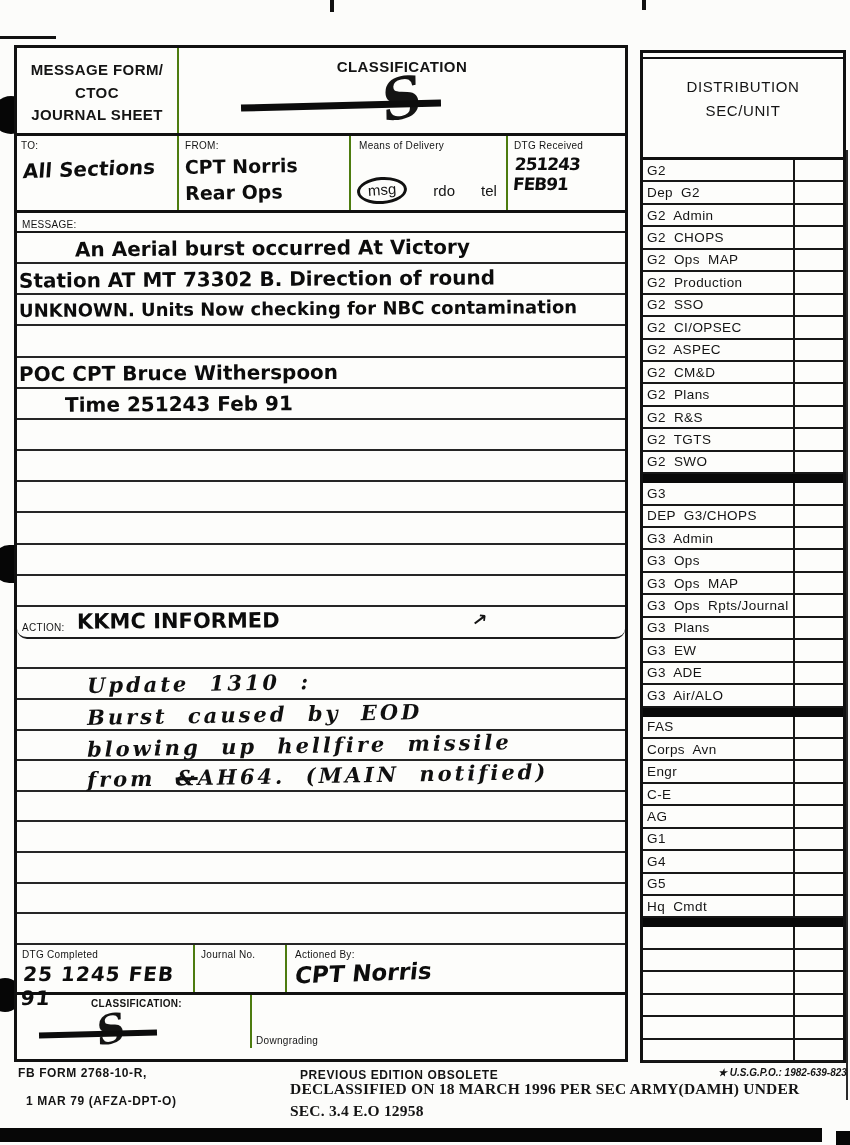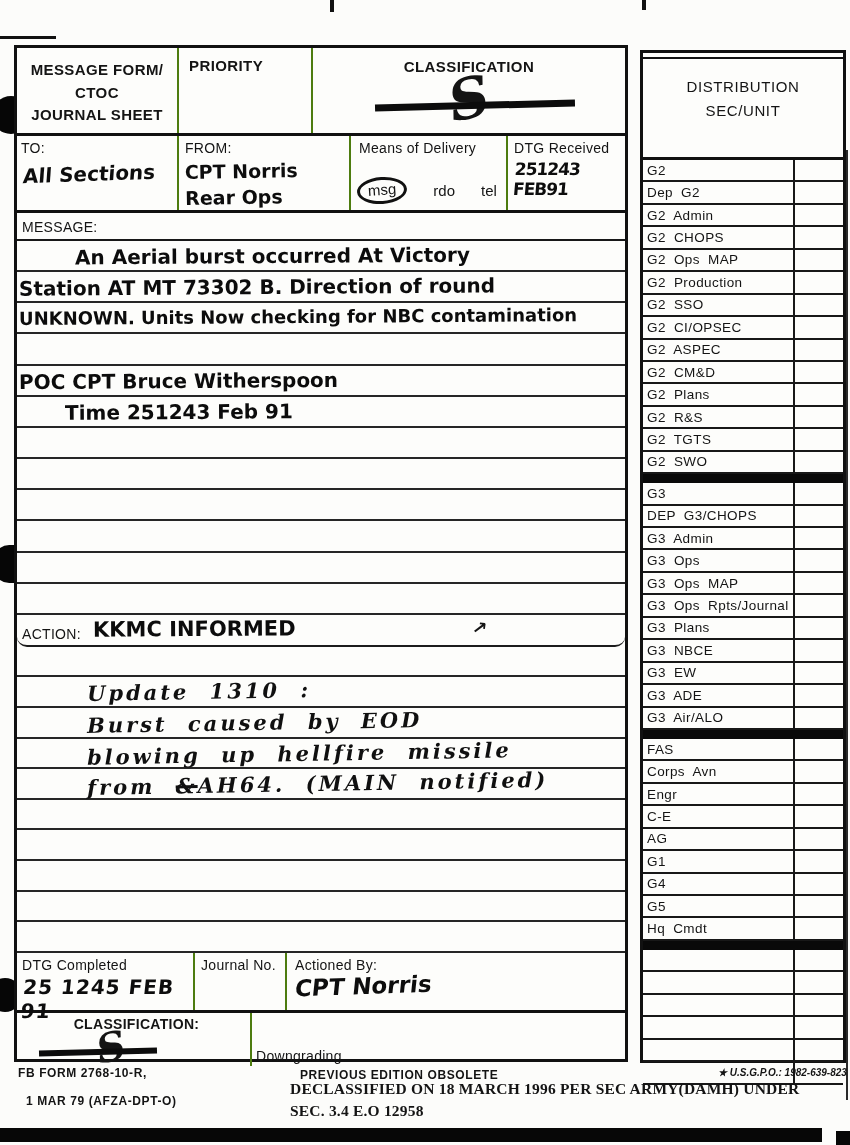--- a/index.html
+++ b/index.html
@@ -19,21 +19,21 @@
   .bottom-chip{position:absolute;left:836px;top:1131px;width:14px;height:14px;background:#070707;}
   .smudge{position:absolute;left:806px;top:1008px;width:42px;height:40px;
           background:radial-gradient(closest-side,#9a9a92,transparent 75%);opacity:.7;}
 
   
   .form{position:absolute;left:14px;top:45px;width:614px;height:1017px;
         border:3px solid #111;box-sizing:border-box;background:#fdfdfb;}
   .cellrow{display:flex;box-sizing:border-box;border-bottom:3px solid #111;}
   .cell{box-sizing:border-box;position:relative;}
   .vline{border-right:2px solid #4d7c0f;}
-  .lbl{font-size:14px;letter-spacing:.3px;}
+  .lbl{font-size:10px;letter-spacing:.3px;}
   .blbl{font-size:15px;font-weight:bold;letter-spacing:.4px;}
 
   .header-row{height:88px;}
   .title-cell{width:162px;text-align:center;padding-top:11px;line-height:1.5;}
   .priority-cell{width:134px;padding:9px 0 0 10px;}
   .class-cell{flex:1;text-align:center;padding-top:10px;}
 
   
   .sig{position:absolute;}
   .s-char{font-family:"DejaVu Serif",serif;font-style:italic;font-weight:bold;
@@ -52,40 +52,40 @@
   .deliv-cell{width:157px;padding:4px 0 0 8px;}
   .dtg-cell{flex:1;padding:4px 0 0 6px;}
 
   .hand{font-family:"DejaVu Sans",sans-serif;font-weight:bold;color:#0d0d0d;}
   .hand-to{font-size:20px;transform:rotate(-2deg) skewX(-6deg);display:inline-block;margin-top:6px;margin-left:2px;}
   .hand-from{font-size:19px;transform:rotate(-1deg);display:inline-block;margin-top:2px;line-height:26px;}
   .hand-dtg{font-size:17px;transform:skewX(-5deg);display:inline-block;margin-top:3px;letter-spacing:-1px;}
   .deliv-opts{position:absolute;left:6px;bottom:6px;font-size:15px;display:flex;align-items:center;gap:26px;}
   .circled{border:3px solid #111;border-radius:50%;padding:1px 8px 3px 8px;transform:rotate(-4deg);display:inline-block;}
 
-  .msg-label-row{height:28px;border-bottom:2px solid #181818;box-sizing:border-box;
+  .msg-label-row{height:20px;border-bottom:2px solid #181818;box-sizing:border-box;
                  padding:6px 0 0 5px;}
   .ruled-row{box-sizing:border-box;border-bottom:2px solid #262626;position:relative;overflow:visible;}
   .msg-area .ruled-row{height:31.17px;}
   .act-area .ruled-row{height:30.6px;}
   .hand-print{font-size:20px;font-family:"DejaVu Sans",sans-serif;font-weight:bold;
               position:relative;top:3px;display:inline-block;white-space:nowrap;
               transform:rotate(-.4deg);color:#0c0c0c;}
   .hand-cursive{font-family:"DejaVu Serif",serif;font-style:italic;font-weight:bold;
                 font-size:21px;letter-spacing:3px;word-spacing:10px;position:relative;top:2px;
                 display:inline-block;white-space:nowrap;transform:rotate(-1deg);color:#101010;}
   .struck{text-decoration:line-through;text-decoration-thickness:3px;}
 
   .action-row{height:32px;border-bottom:2px solid #1c1c1c;box-sizing:border-box;
               padding:5px 0 0 5px;position:relative;border-radius:10px;}
   .action-row .hand-print{top:-3px;margin-left:8px;font-size:21px;}
   .pen-mark{position:absolute;left:455px;top:2px;font-size:18px;font-weight:bold;
             font-family:"DejaVu Sans",sans-serif;transform:rotate(8deg);}
 
-  .bottom-row{height:60px;}
+  .bottom-row{height:50px;}
   .dtgc-cell{width:178px;padding:4px 0 0 5px;}
   .journal-cell{width:92px;padding:4px 0 0 6px;}
   .actioned-cell{flex:1;padding:4px 0 0 8px;}
   .hand-dtgc{font-size:20px;display:inline-block;transform:skewX(-6deg);margin-top:2px;letter-spacing:1px;}
   .hand-actioned{font-size:23px;display:inline-block;transform:rotate(-2deg) skewX(-8deg);margin-top:0px;}
 
   .class-row{height:53px;border-bottom:0;}
   .classbox-cell{width:235px;padding:3px 0 0 6px;text-align:center;}
   .downgrade-cell{flex:1;position:relative;}
   .downgrade-cell .lbl{position:absolute;left:4px;bottom:2px;}
@@ -129,23 +129,20 @@
   <div class="bottom-chip"></div>
 
   <div class="form">
 
     <div class="cellrow header-row">
       <div class="cell vline title-cell blbl">
         <div>MESSAGE FORM/</div>
         <div>CTOC</div>
         <div>JOURNAL SHEET</div>
       </div>
-      <div class="cell vline priority-cell blbl">
-        <span>PRIORITY</span>
-      </div>
       <div class="cell class-cell blbl">
         <span>CLASSIFICATION</span>
         <div class="sig sig-top">
           <span class="s-char">S</span>
           <div class="s-line"></div>
         </div>
       </div>
     </div>
 
     <div class="cellrow info-row">
@@ -322,24 +319,20 @@
         <div class="dist-row">
           <span class="dist-label">G3  Ops  MAP</span>
           <span class="dist-check"></span>
         </div>
         <div class="dist-row">
           <span class="dist-label">G3 Ops Rpts/Journal</span>
           <span class="dist-check"></span>
         </div>
         <div class="dist-row">
           <span class="dist-label">G3  Plans</span>
-          <span class="dist-check"></span>
-        </div>
-        <div class="dist-row">
-          <span class="dist-label">G3  NBCE</span>
           <span class="dist-check"></span>
         </div>
         <div class="dist-row">
           <span class="dist-label">G3  EW</span>
           <span class="dist-check"></span>
         </div>
         <div class="dist-row">
           <span class="dist-label">G3  ADE</span>
           <span class="dist-check"></span>
         </div>

